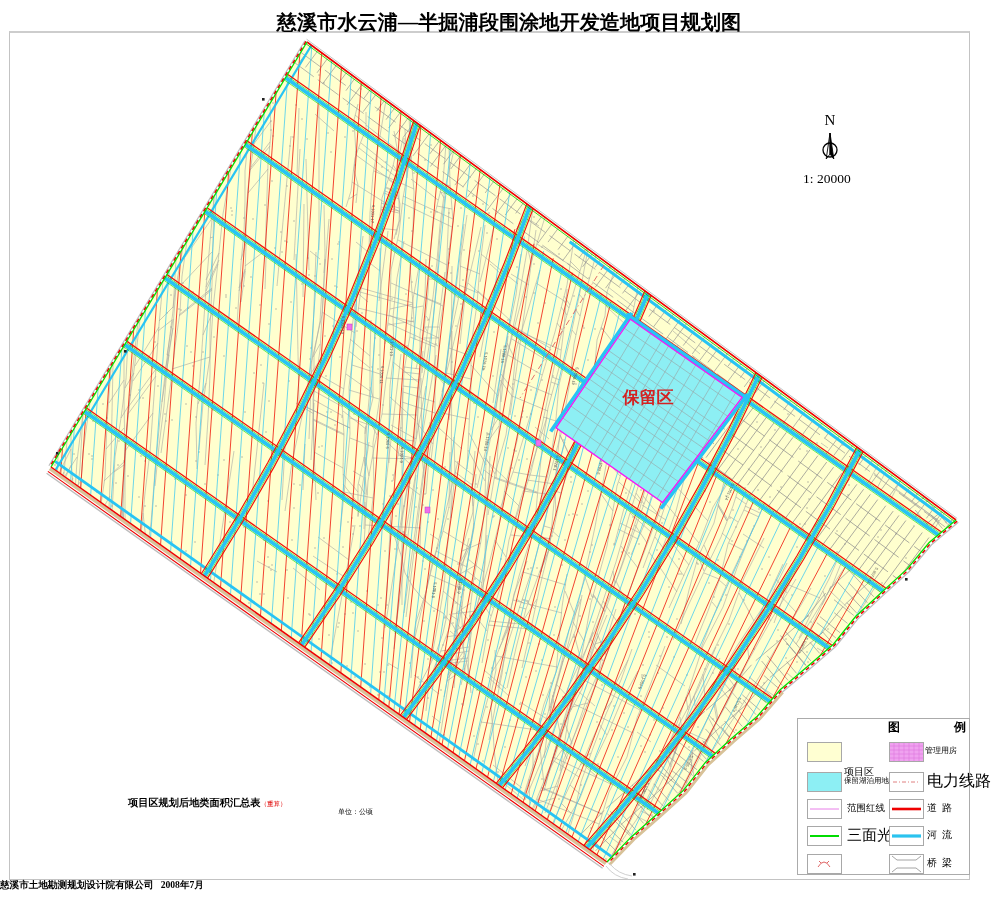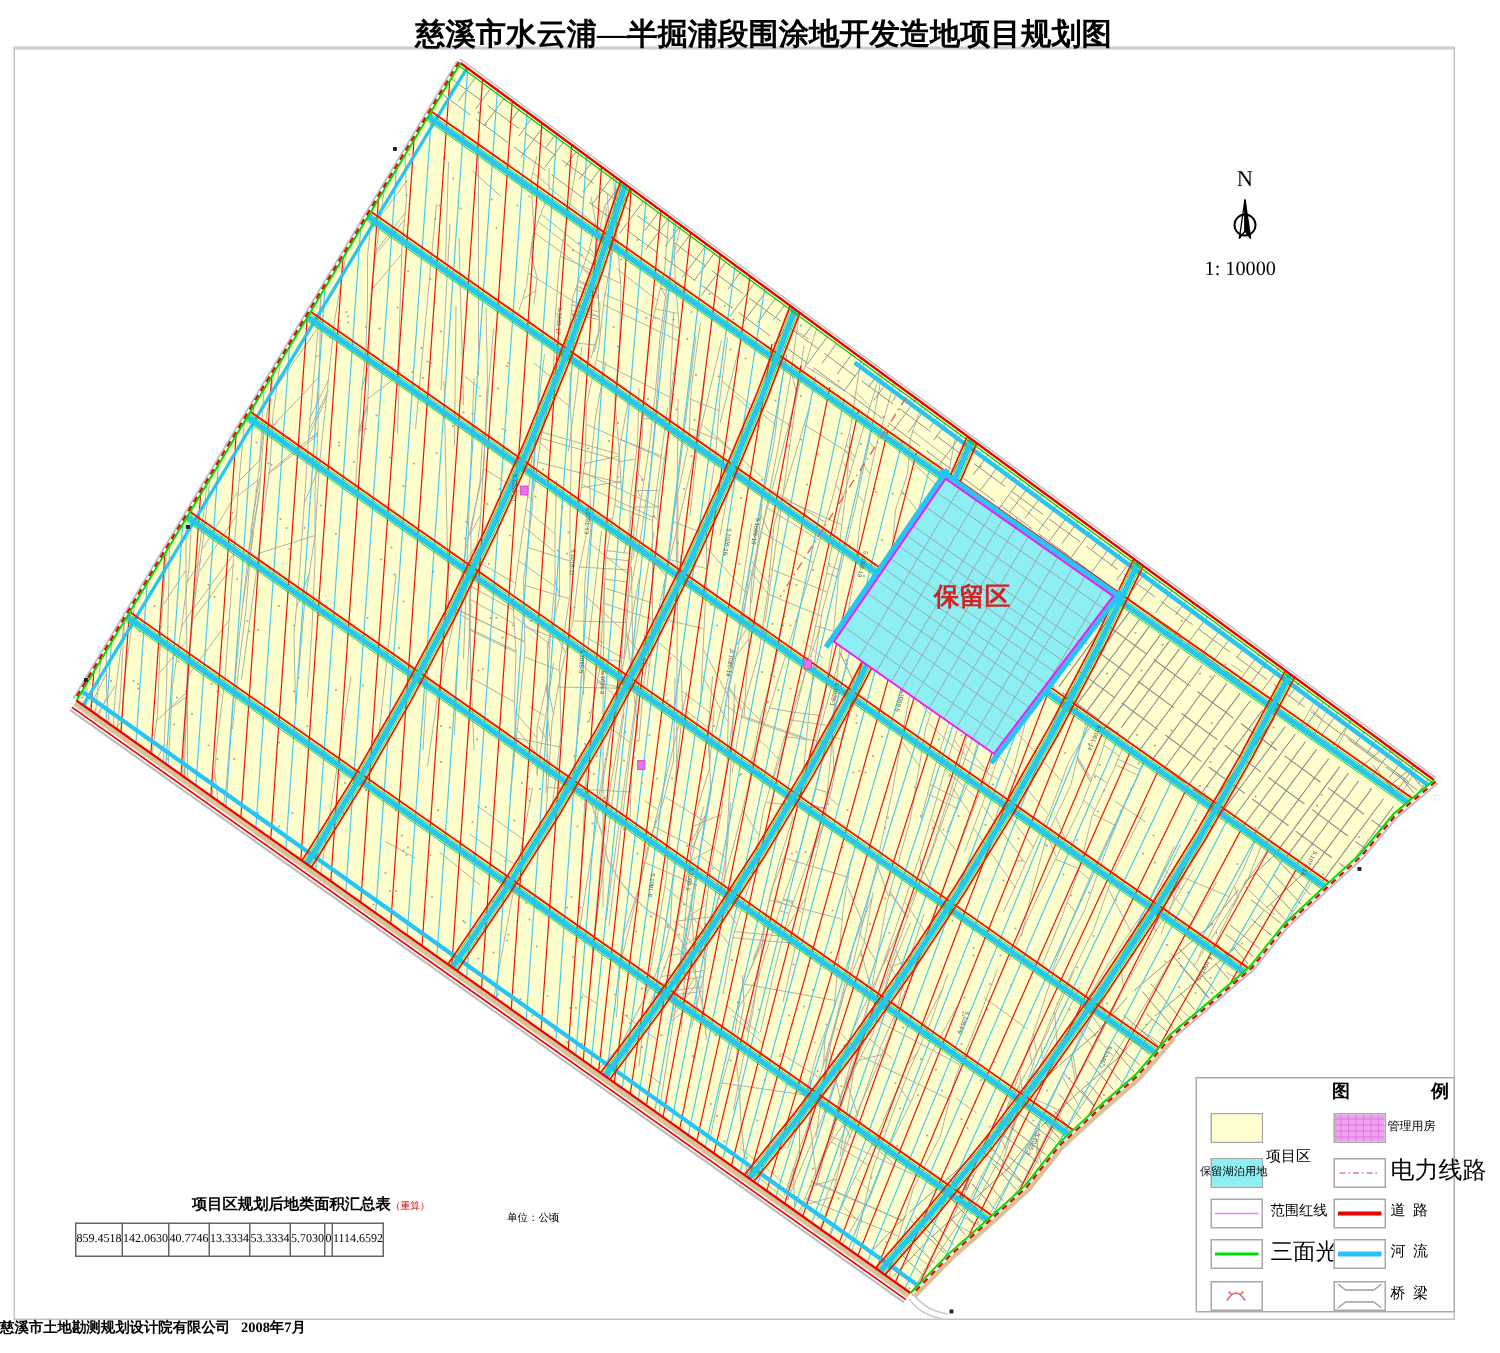--- a/index.html
+++ b/index.html
@@ -2051,41 +2051,41 @@
 </svg>
 
 <svg width="40" height="60" viewBox="0 0 40 60" xmlns="http://www.w3.org/2000/svg" style="position:absolute;left:810px;top:130px">
 <circle cx="20" cy="20" r="7" fill="none" stroke="#000" stroke-width="1.3"></circle>
 <polygon points="20,3 16.2,29 20,24" fill="none" stroke="#000" stroke-width="0.9"></polygon>
 <polygon points="20,3 23.8,29 20,24" fill="#000" stroke="#000" stroke-width="0.9"></polygon>
 </svg>
 
 <div style="position:absolute;left:822px;top:112px;width:16px;text-align:center;font-size:15px">N</div>
 
-<div style="position:absolute;left:803px;top:171px;font-size:13.5px">1: 10000</div>
+<div style="position:absolute;left:803px;top:171px;font-size:13.5px">1: 20000</div>
 
 <div style="position:absolute;left:797px;top:718px;width:171px;height:155px;border:1px solid #ababab;background:#fff"></div>
 
 <div style="position:absolute;left:797px;top:719px;width:171px;text-align:right;font-size:12px;font-weight:bold;letter-spacing:2px">图<span style="display:inline-block;width:52px"></span>例</div>
 
 <div style="position:absolute;left:807px;top:741.5px;width:33px;height:18px;border:1px solid #a8a8a8;background:#fff">
     <div style="position:absolute;inset:0;background:#FFFFD2"></div>
   </div>
 <div style="position:absolute;left:844px;top:762px;height:20px;line-height:20px;font-size:10px;white-space:nowrap">项目区</div>
 
 <div style="position:absolute;left:889px;top:741.5px;width:33px;height:18px;border:1px solid #a8a8a8;background:#fff"><svg width="33" height="18">
       <rect width="33" height="18" fill="#EFA2EF"></rect>
       <path d="M0 3 L33 3 M0 7 L33 7 M0 11 L33 11 M0 15 L33 15 M4 0 L4 18 M9 0 L9 18 M14 0 L14 18 M19 0 L19 18 M24 0 L24 18 M29 0 L29 18" stroke="#DD77DD" stroke-width="0.6"></path>
     </svg></div>
 <div style="position:absolute;left:925px;top:740.5px;height:20px;line-height:20px;font-size:8px;white-space:nowrap">管理用房</div>
 
 <div style="position:absolute;left:807px;top:771.5px;width:33px;height:18px;border:1px solid #a8a8a8;background:#fff">
     <div style="position:absolute;inset:0;background:#8DEFF4"></div>
   </div>
-<div style="position:absolute;left:800px;top:770.5px;height:20px;line-height:20px;font-size:7.5px;white-space:nowrap">保留湖泊用地</div>
+<div style="position:absolute;left:844px;top:770.5px;height:20px;line-height:20px;font-size:7.5px;white-space:nowrap">保留湖泊用地</div>
 
 <div style="position:absolute;left:889px;top:771.5px;width:33px;height:18px;border:1px solid #a8a8a8;background:#fff"><svg width="33" height="18">
       <path d="M3 9 L30 9" stroke="#E08080" stroke-width="1" stroke-dasharray="4 2 1 2"></path>
     </svg></div>
 <div style="position:absolute;left:927px;top:770.5px;height:20px;line-height:20px;font-size:16px;white-space:nowrap">电力线路</div>
 
 <div style="position:absolute;left:807px;top:798.5px;width:33px;height:18px;border:1px solid #a8a8a8;background:#fff"><svg width="33" height="18">
       <path d="M2 9 L31 9" stroke="#E87FE8" stroke-width="1"></path>
     </svg></div>
 <div style="position:absolute;left:847px;top:797.5px;height:20px;line-height:20px;font-size:9.5px;white-space:nowrap">范围红线</div>
@@ -2114,25 +2114,15 @@
       <path d="M7 5 L26 5 M7 13 L26 13 M7 5 L2 1 M26 5 L31 1 M7 13 L2 17 M26 13 L31 17" stroke="#9a9a9a" stroke-width="0.9" fill="none"></path>
     </svg></div>
 <div style="position:absolute;left:927px;top:852.5px;height:20px;line-height:20px;font-size:10px;white-space:nowrap">桥&nbsp;&nbsp;梁</div>
 
 <div style="position:absolute;left:128px;top:795.5px;font-size:10.2px;font-weight:bold;white-space:nowrap">项目区规划后地类面积汇总表<span style="font-size:6.5px;color:#E00000;font-weight:normal">（重算）</span></div>
 
 <div style="position:absolute;left:333px;top:806.5px;width:40px;text-align:right;font-size:7px;white-space:nowrap">单位：公顷</div>
 
 <table style="position:absolute;left:50px;top:814.5px;border-collapse:collapse;table-layout:fixed">
 <tbody>
-      <tr>
-<td style="border:1px solid #666;height:21.5px;line-height:14px;text-align:center;font-size:8px;padding:0">859.4518</td>
-<td style="border:1px solid #666;height:21.5px;line-height:14px;text-align:center;font-size:8px;padding:0">142.0630</td>
-<td style="border:1px solid #666;height:21.5px;line-height:14px;text-align:center;font-size:8px;padding:0">40.7746</td>
-<td style="border:1px solid #666;height:21.5px;line-height:14px;text-align:center;font-size:8px;padding:0">13.3334</td>
-<td style="border:1px solid #666;height:21.5px;line-height:14px;text-align:center;font-size:8px;padding:0">53.3334</td>
-<td style="border:1px solid #666;height:21.5px;line-height:14px;text-align:center;font-size:8px;padding:0">5.7030</td>
-<td style="border:1px solid #666;height:21.5px;line-height:14px;text-align:center;font-size:8px;padding:0">0</td>
-<td style="border:1px solid #666;height:21.5px;line-height:14px;text-align:center;font-size:8px;padding:0">1114.6592</td>
-</tr>
     </tbody>
   </table>
 
 <div style="position:absolute;left:0px;top:879px;width:970px;font-size:9.6px;font-weight:bold;white-space:nowrap">慈溪市土地勘测规划设计院有限公司&nbsp;&nbsp;&nbsp;2008年7月</div>
 </body></html>

